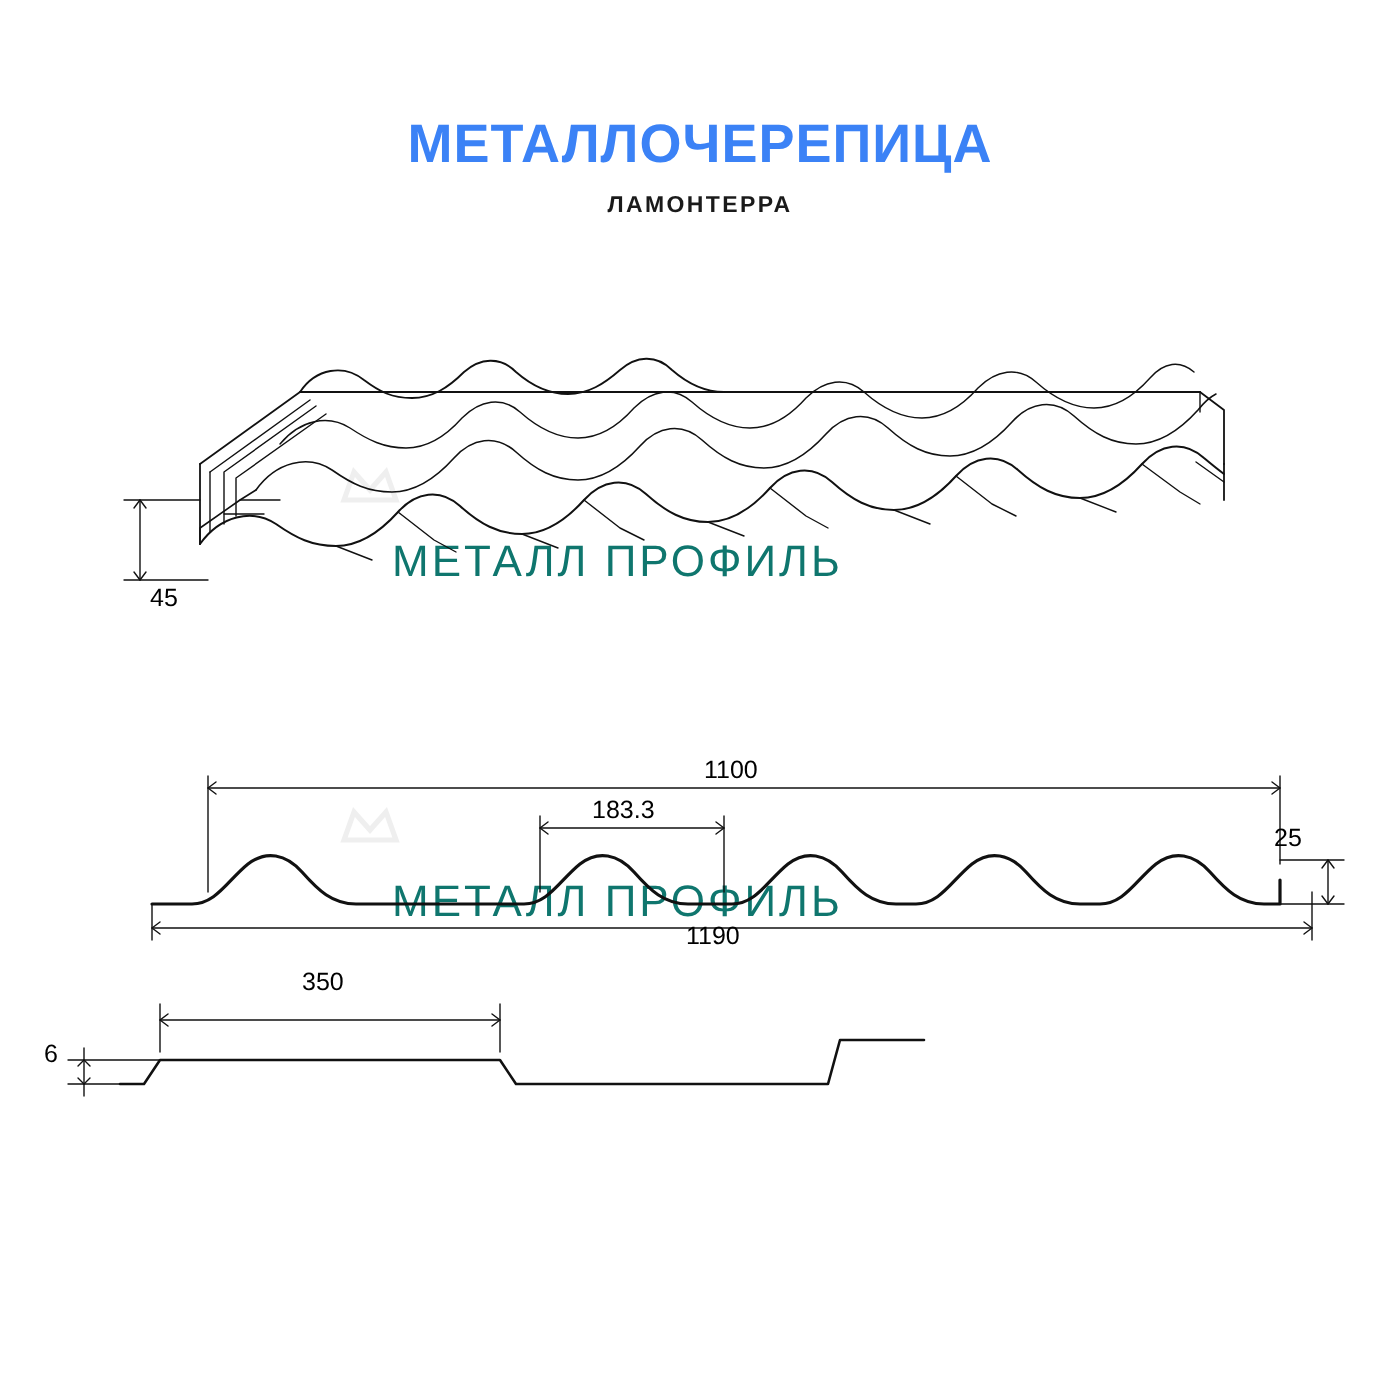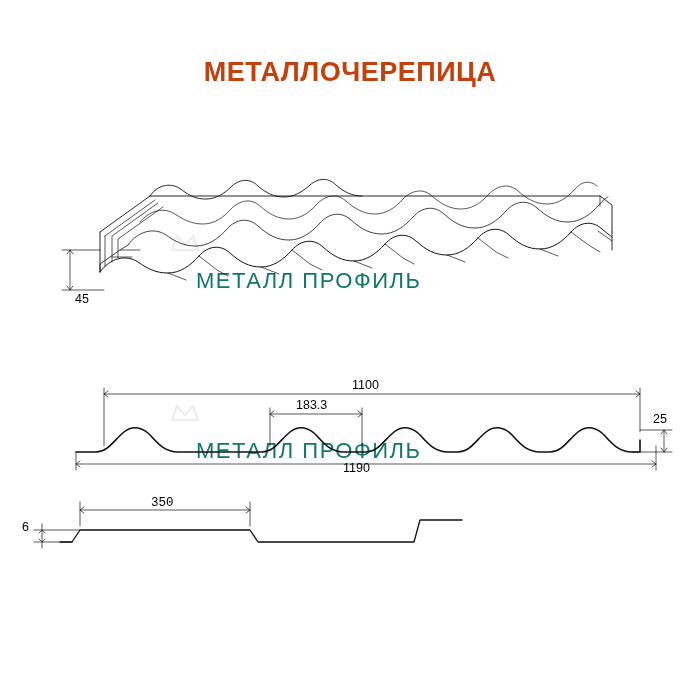--- a/index.html
+++ b/index.html
@@ -25,21 +25,21 @@
     left: 0;
     top: 58px;
     width: 700px;
     text-align: center;
   }
   .title-main {
     font-size: 27px;
     font-weight: bold;
     letter-spacing: 0.5px;
     line-height: 1.1;
-    color: #c2410c;
+    color: #3b82f6;
   }
   .title-sub {
     margin-top: 9px;
     font-size: 11.5px;
     font-weight: bold;
     letter-spacing: 1.2px;
     color: #1a1a1a;
   }
   .drawing {
     position: absolute;
@@ -79,20 +79,21 @@
     white-space: nowrap;
   }
 </style>
 </head>
 <body>
 
 <div class="page">
 
   <div class="title-block">
     <div class="title-main">МЕТАЛЛОЧЕРЕПИЦА</div>
+    <div class="title-sub">ЛАМОНТЕРРА</div>
   </div>
 
   <div class="wm wm-1">МЕТАЛЛ ПРОФИЛЬ</div>
   <div class="wm wm-2">МЕТАЛЛ ПРОФИЛЬ</div>
 
   <svg class="wm-mark" style="left:170px; top:232px;" width="30" height="22" viewBox="0 0 30 22">
     <path d="M2 18 L7 4 L15 13 L23 4 L28 18 Z" fill="none" stroke="#efefef" stroke-width="2.6"></path>
   </svg>
   <svg class="wm-mark" style="left:170px; top:402px;" width="30" height="22" viewBox="0 0 30 22">
     <path d="M2 18 L7 4 L15 13 L23 4 L28 18 Z" fill="none" stroke="#efefef" stroke-width="2.6"></path>
@@ -294,17 +295,17 @@
         <path d="M39 539 L42 542 L45 539"></path>
       </g>
 
     </g>
   </svg>
 
   <div class="dim-label" style="left:75px; top:292px;">45</div>
   <div class="dim-label" style="left:352px; top:378px;text-align:right;">1100</div>
   <div class="dim-label" style="left:296px; top:398px;">183.3</div>
   <div class="dim-label" style="left:343px; top:461px;text-align:right;">1190</div>
-  <div class="dim-label" style="left:653px; top:412px;">25</div>
-  <div class="dim-label" style="left:151px; top:496px;font-family:Liberation Mono, monospace;">350</div>
+  <div class="dim-label" style="left:637px; top:412px;">25</div>
+  <div class="dim-label" style="left:151px; top:484px;">350</div>
   <div class="dim-label" style="left:22px; top:520px;">6</div>
 
 </div>
 
 </body></html>

